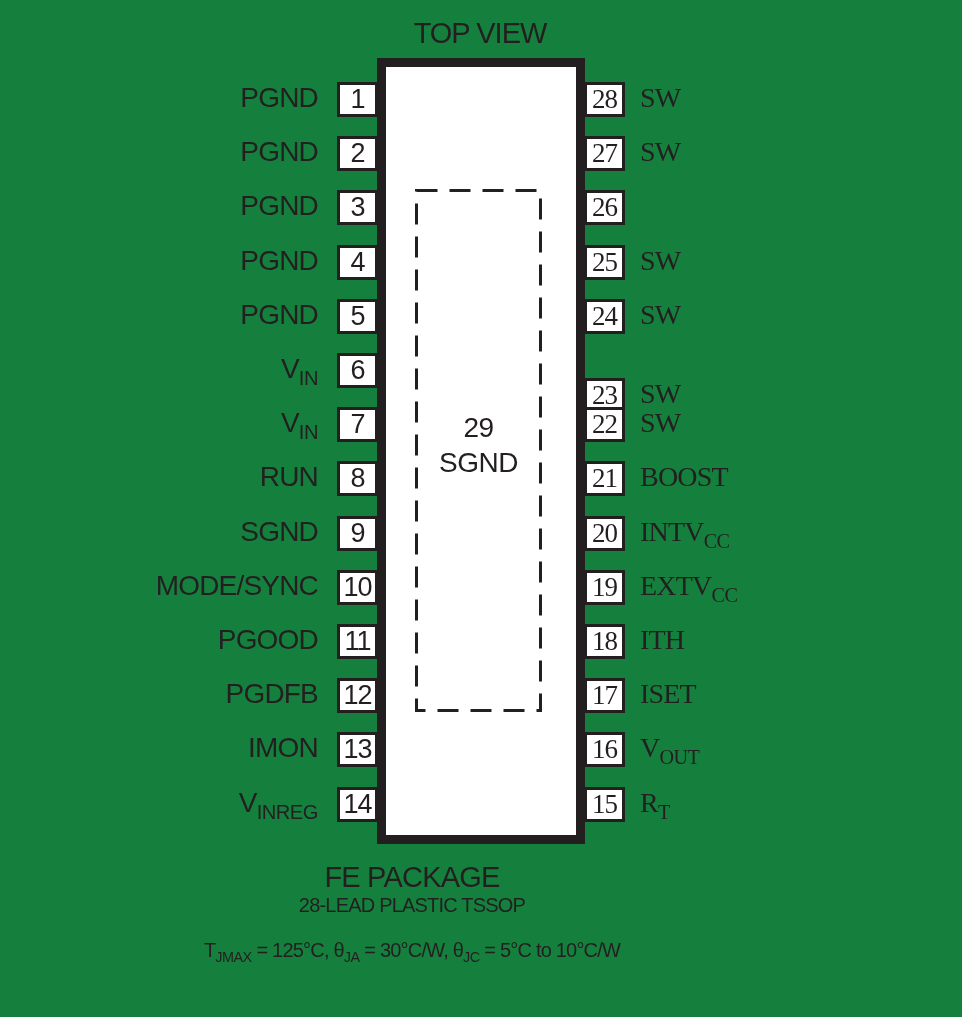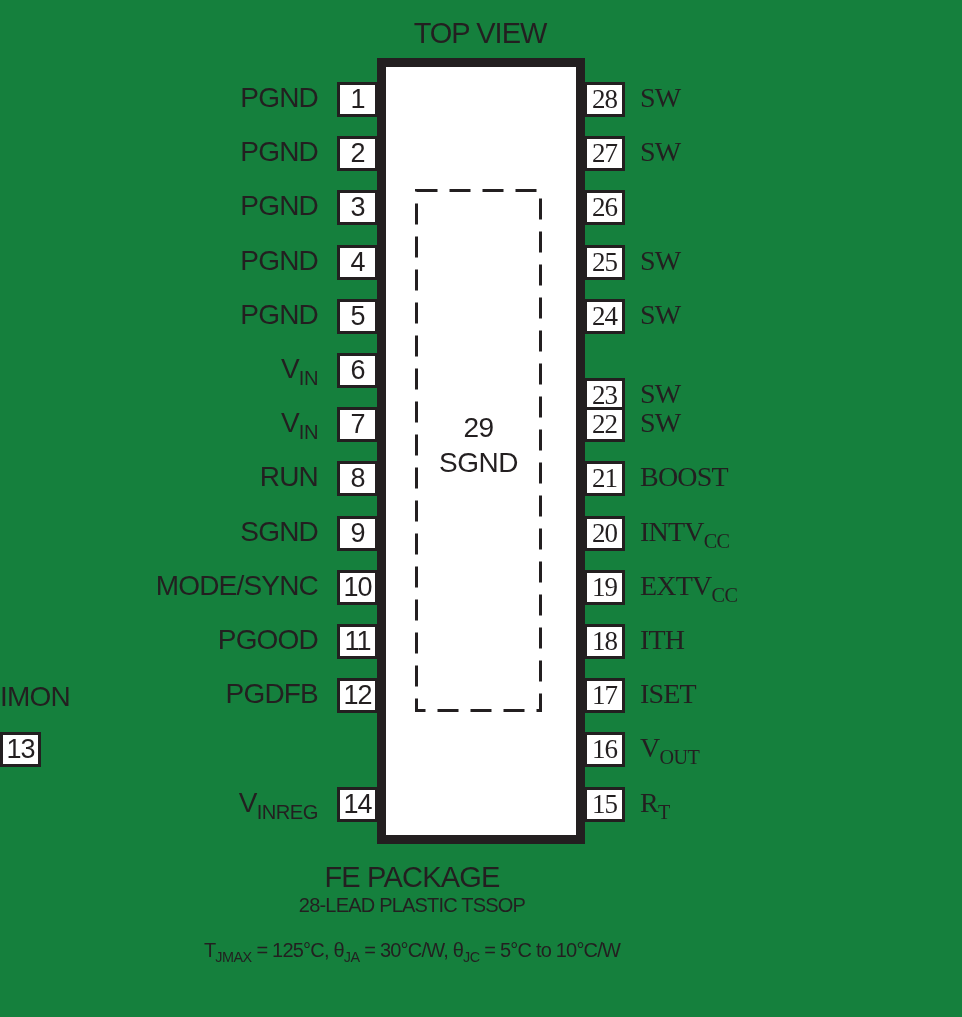--- a/index.html
+++ b/index.html
@@ -169,21 +169,21 @@
         <span class="pin-box">10</span>
       </div>
       <div class="pin-row left" style="top: 624px;">
         <span class="pin-label">PGOOD</span>
         <span class="pin-box">11</span>
       </div>
       <div class="pin-row left" style="top: 678px;">
         <span class="pin-label">PGDFB</span>
         <span class="pin-box">12</span>
       </div>
-      <div class="pin-row left" style="top: 732px; flex-direction: column;">
+      <div class="pin-row left" style="top: 732px;">
         <span class="pin-label">IMON</span>
         <span class="pin-box">13</span>
       </div>
       <div class="pin-row left" style="top: 787px;">
         <span class="pin-label">V<sub>INREG</sub></span>
         <span class="pin-box">14</span>
       </div>
     </div>
   <div id="right-pins">
       <div class="pin-row right" style="top: 82px;">

